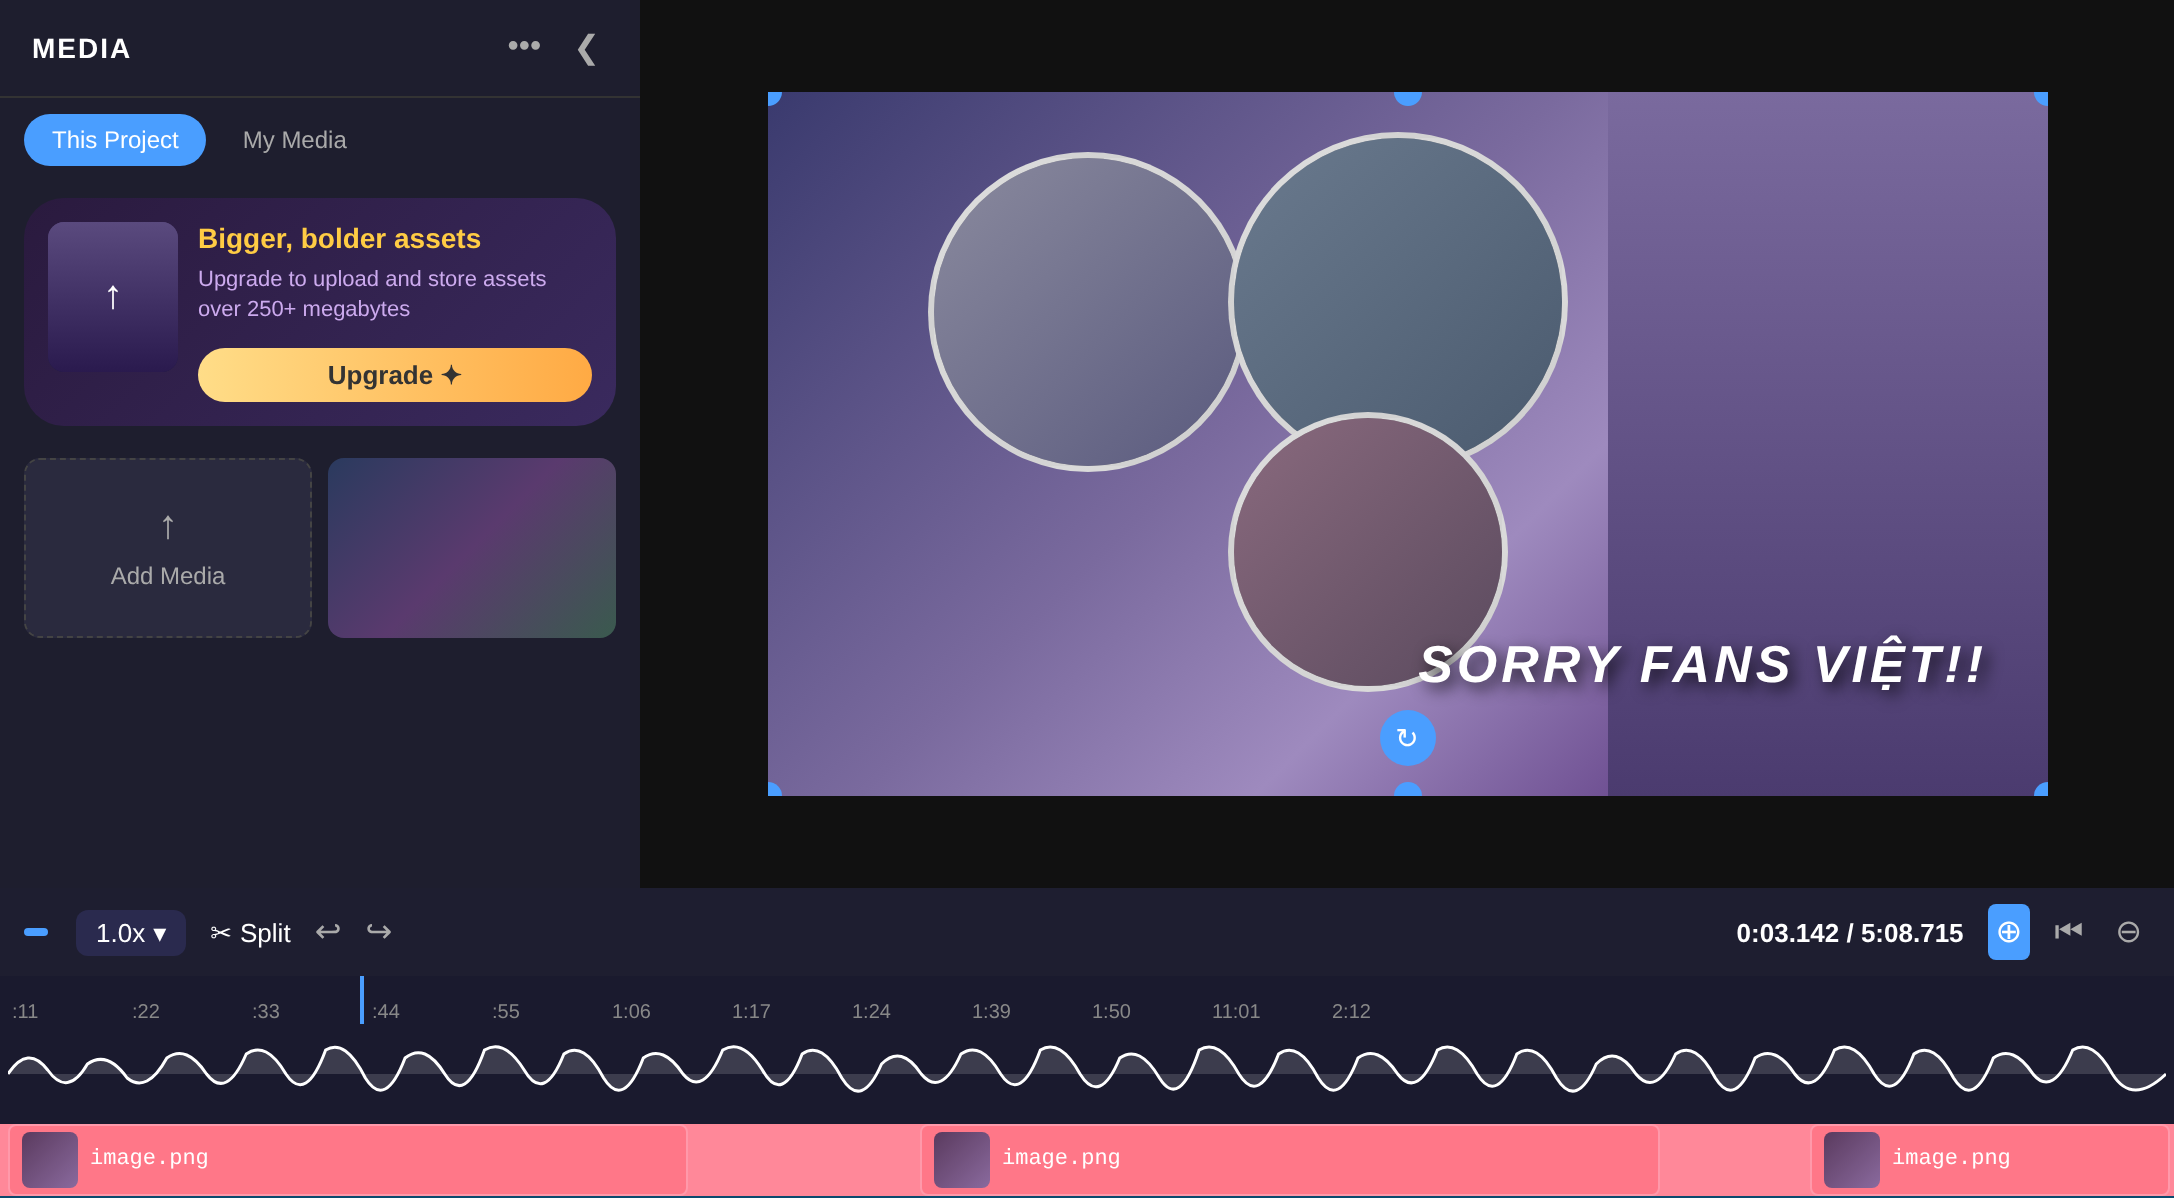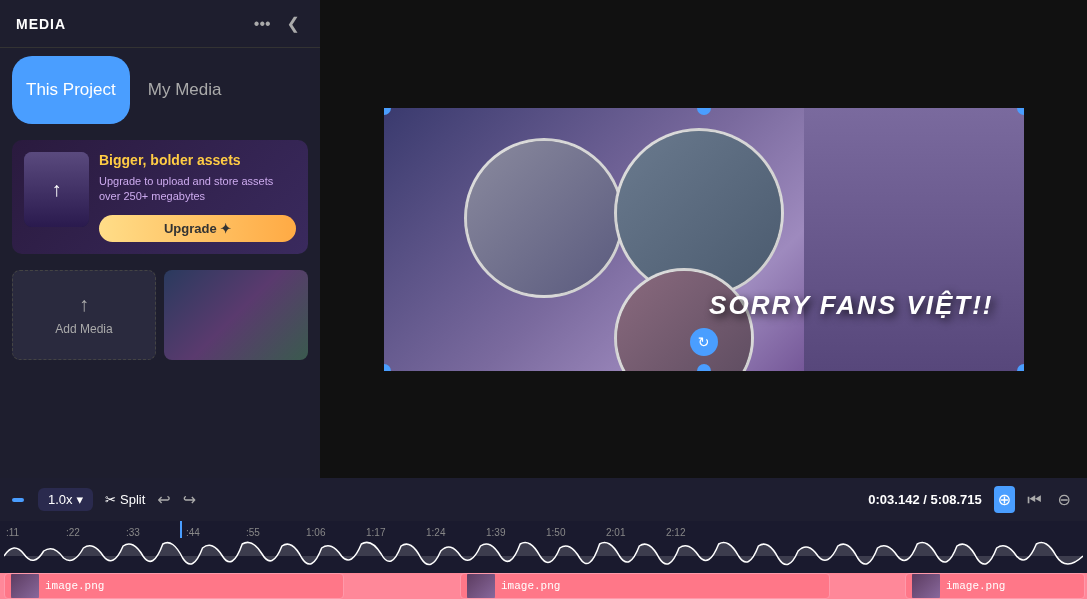--- a/index.html
+++ b/index.html
@@ -59,44 +59,44 @@
       padding: 2px 4px;
     }
 
     .sidebar-tabs {
       display: flex;
       padding: 8px 12px;
       gap: 4px;
     }
 
     .tab-btn {
-      padding: 24px 14px;
+      padding: 6px 14px;
       border-radius: 20px;
       border: none;
       cursor: pointer;
-      font-size: 17px;
+      font-size: 12px;
       font-weight: 500;
       text-align: center;
     }
 
     .tab-btn.active {
       background: #4a9eff;
       color: #fff;
     }
 
     .tab-btn.inactive {
       background: transparent;
       color: #aaa;
     }
 
     
     .upgrade-card {
       margin: 8px 12px;
       background: linear-gradient(135deg, #2a1a3e, #3a2a5e);
-      border-radius: 10px;
+      border-radius: 20px;
       padding: 12px;
       display: flex;
       gap: 10px;
     }
 
     .upgrade-thumb {
       width: 65px;
       height: 75px;
       border-radius: 8px;
       background: linear-gradient(180deg, #4a3a6e, #1a1a3e);
@@ -218,21 +218,21 @@
       display: flex;
       align-items: center;
       justify-content: center;
       position: relative;
       overflow: hidden;
     }
 
     .preview-canvas {
       position: relative;
       width: 640px;
-      height: 263px;
+      height: 352px;
       background: linear-gradient(135deg, #3a3a6e 0%, #7a6a9e 40%, #9e8abe 60%, #6a4a8e 80%, #2a1a3e 100%);
       overflow: hidden;
     }
 
     
     .corner-dot {
       width: 14px;
       height: 14px;
       background: #4a9eff;
       border-radius: 50%;
@@ -306,22 +306,22 @@
       color: #fff;
       font-size: 26px;
       font-weight: 900;
       text-shadow: 3px 3px 8px rgba(0,0,0,0.8);
       font-style: italic;
       letter-spacing: 2px;
     }
 
     
     .timeline-section {
-      height: 121px;
-      background: #84cc16;
+      height: 155px;
+      background: #0c4a6e;
       display: flex;
       flex-direction: column;
     }
 
     .timeline-toolbar {
       display: flex;
       align-items: center;
       padding: 8px 12px;
       gap: 12px;
       background: #1e1e30;
@@ -621,21 +621,21 @@
       <div class="ruler-mark">:11</div>
       <div class="ruler-mark">:22</div>
       <div class="ruler-mark">:33</div>
       <div class="ruler-mark">:44</div>
       <div class="ruler-mark">:55</div>
       <div class="ruler-mark">1:06</div>
       <div class="ruler-mark">1:17</div>
       <div class="ruler-mark">1:24</div>
       <div class="ruler-mark">1:39</div>
       <div class="ruler-mark">1:50</div>
-      <div class="ruler-mark">2:01</div>
+      <div class="ruler-mark">11:01</div>
       <div class="ruler-mark">2:12</div>
     </div>
     <div class="playhead-line"></div>
   </div>
 
   <div class="waveform-container">
     <div class="waveform-bg">
       <svg class="waveform-svg" viewBox="0 0 1087 40" preserveAspectRatio="none">
         <path d="M0,20 Q10,5 20,18 Q30,32 40,15 Q50,8 60,22 Q70,30 80,12 Q90,5 100,20 Q110,33 120,10 Q130,3 140,20 Q150,35 160,8 Q170,2 180,22 Q190,38 200,12 Q210,4 220,20 Q230,36 240,8 Q250,2 260,18 Q270,35 280,10 Q290,3 300,22 Q310,38 320,12 Q330,5 340,20 Q350,32 360,8 Q370,2 380,18 Q390,36 400,10 Q410,3 420,22 Q430,38 440,15 Q450,5 460,20 Q470,32 480,10 Q490,3 500,20 Q510,35 520,8 Q530,2 540,20 Q550,36 560,12 Q570,5 580,22 Q590,38 600,8 Q610,2 620,20 Q630,36 640,10 Q650,3 660,22 Q670,38 680,12 Q690,5 700,20 Q710,33 720,8 Q730,2 740,20 Q750,36 760,10 Q770,3 780,22 Q790,38 800,15 Q810,5 820,20 Q830,32 840,10 Q850,3 860,22 Q870,38 880,12 Q890,5 900,20 Q910,33 920,8 Q930,2 940,20 Q950,36 960,10 Q970,3 980,22 Q990,38 1000,12 Q1010,5 1020,20 Q1030,32 1040,8 Q1050,2 1060,20 Q1070,36 1087,20" stroke="#ffffff" stroke-width="1.5" fill="rgba(255,255,255,0.15)"></path>
       </svg>

